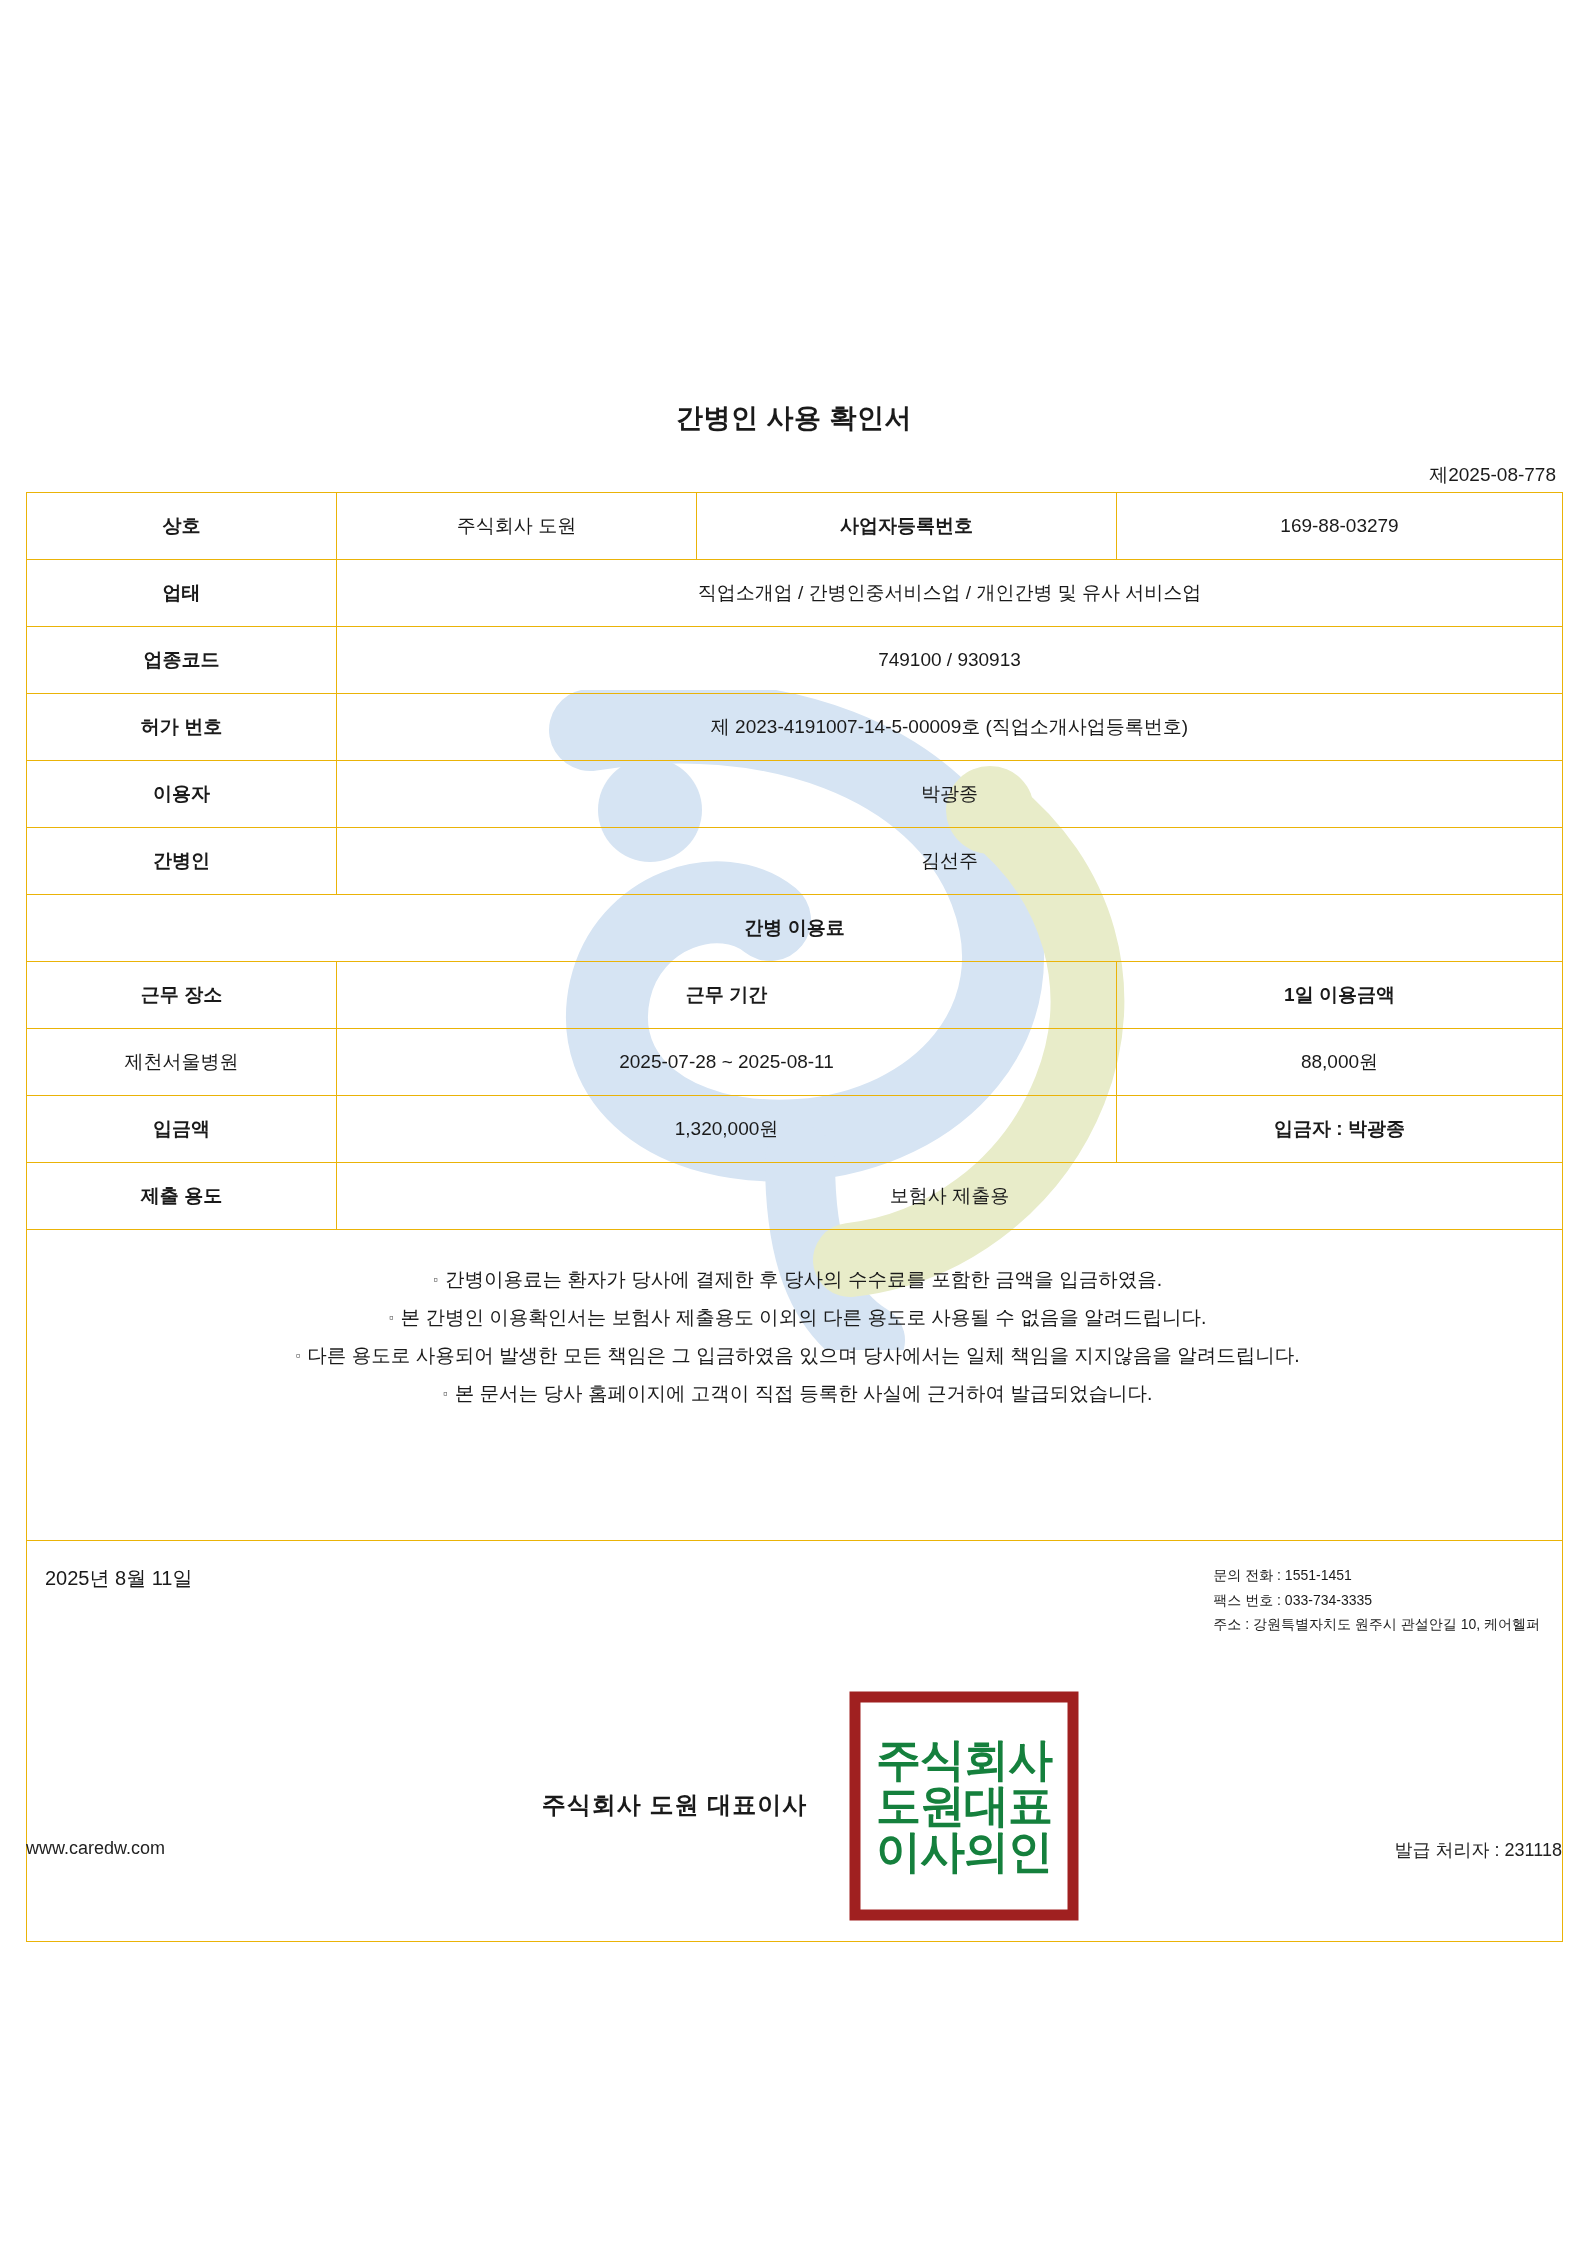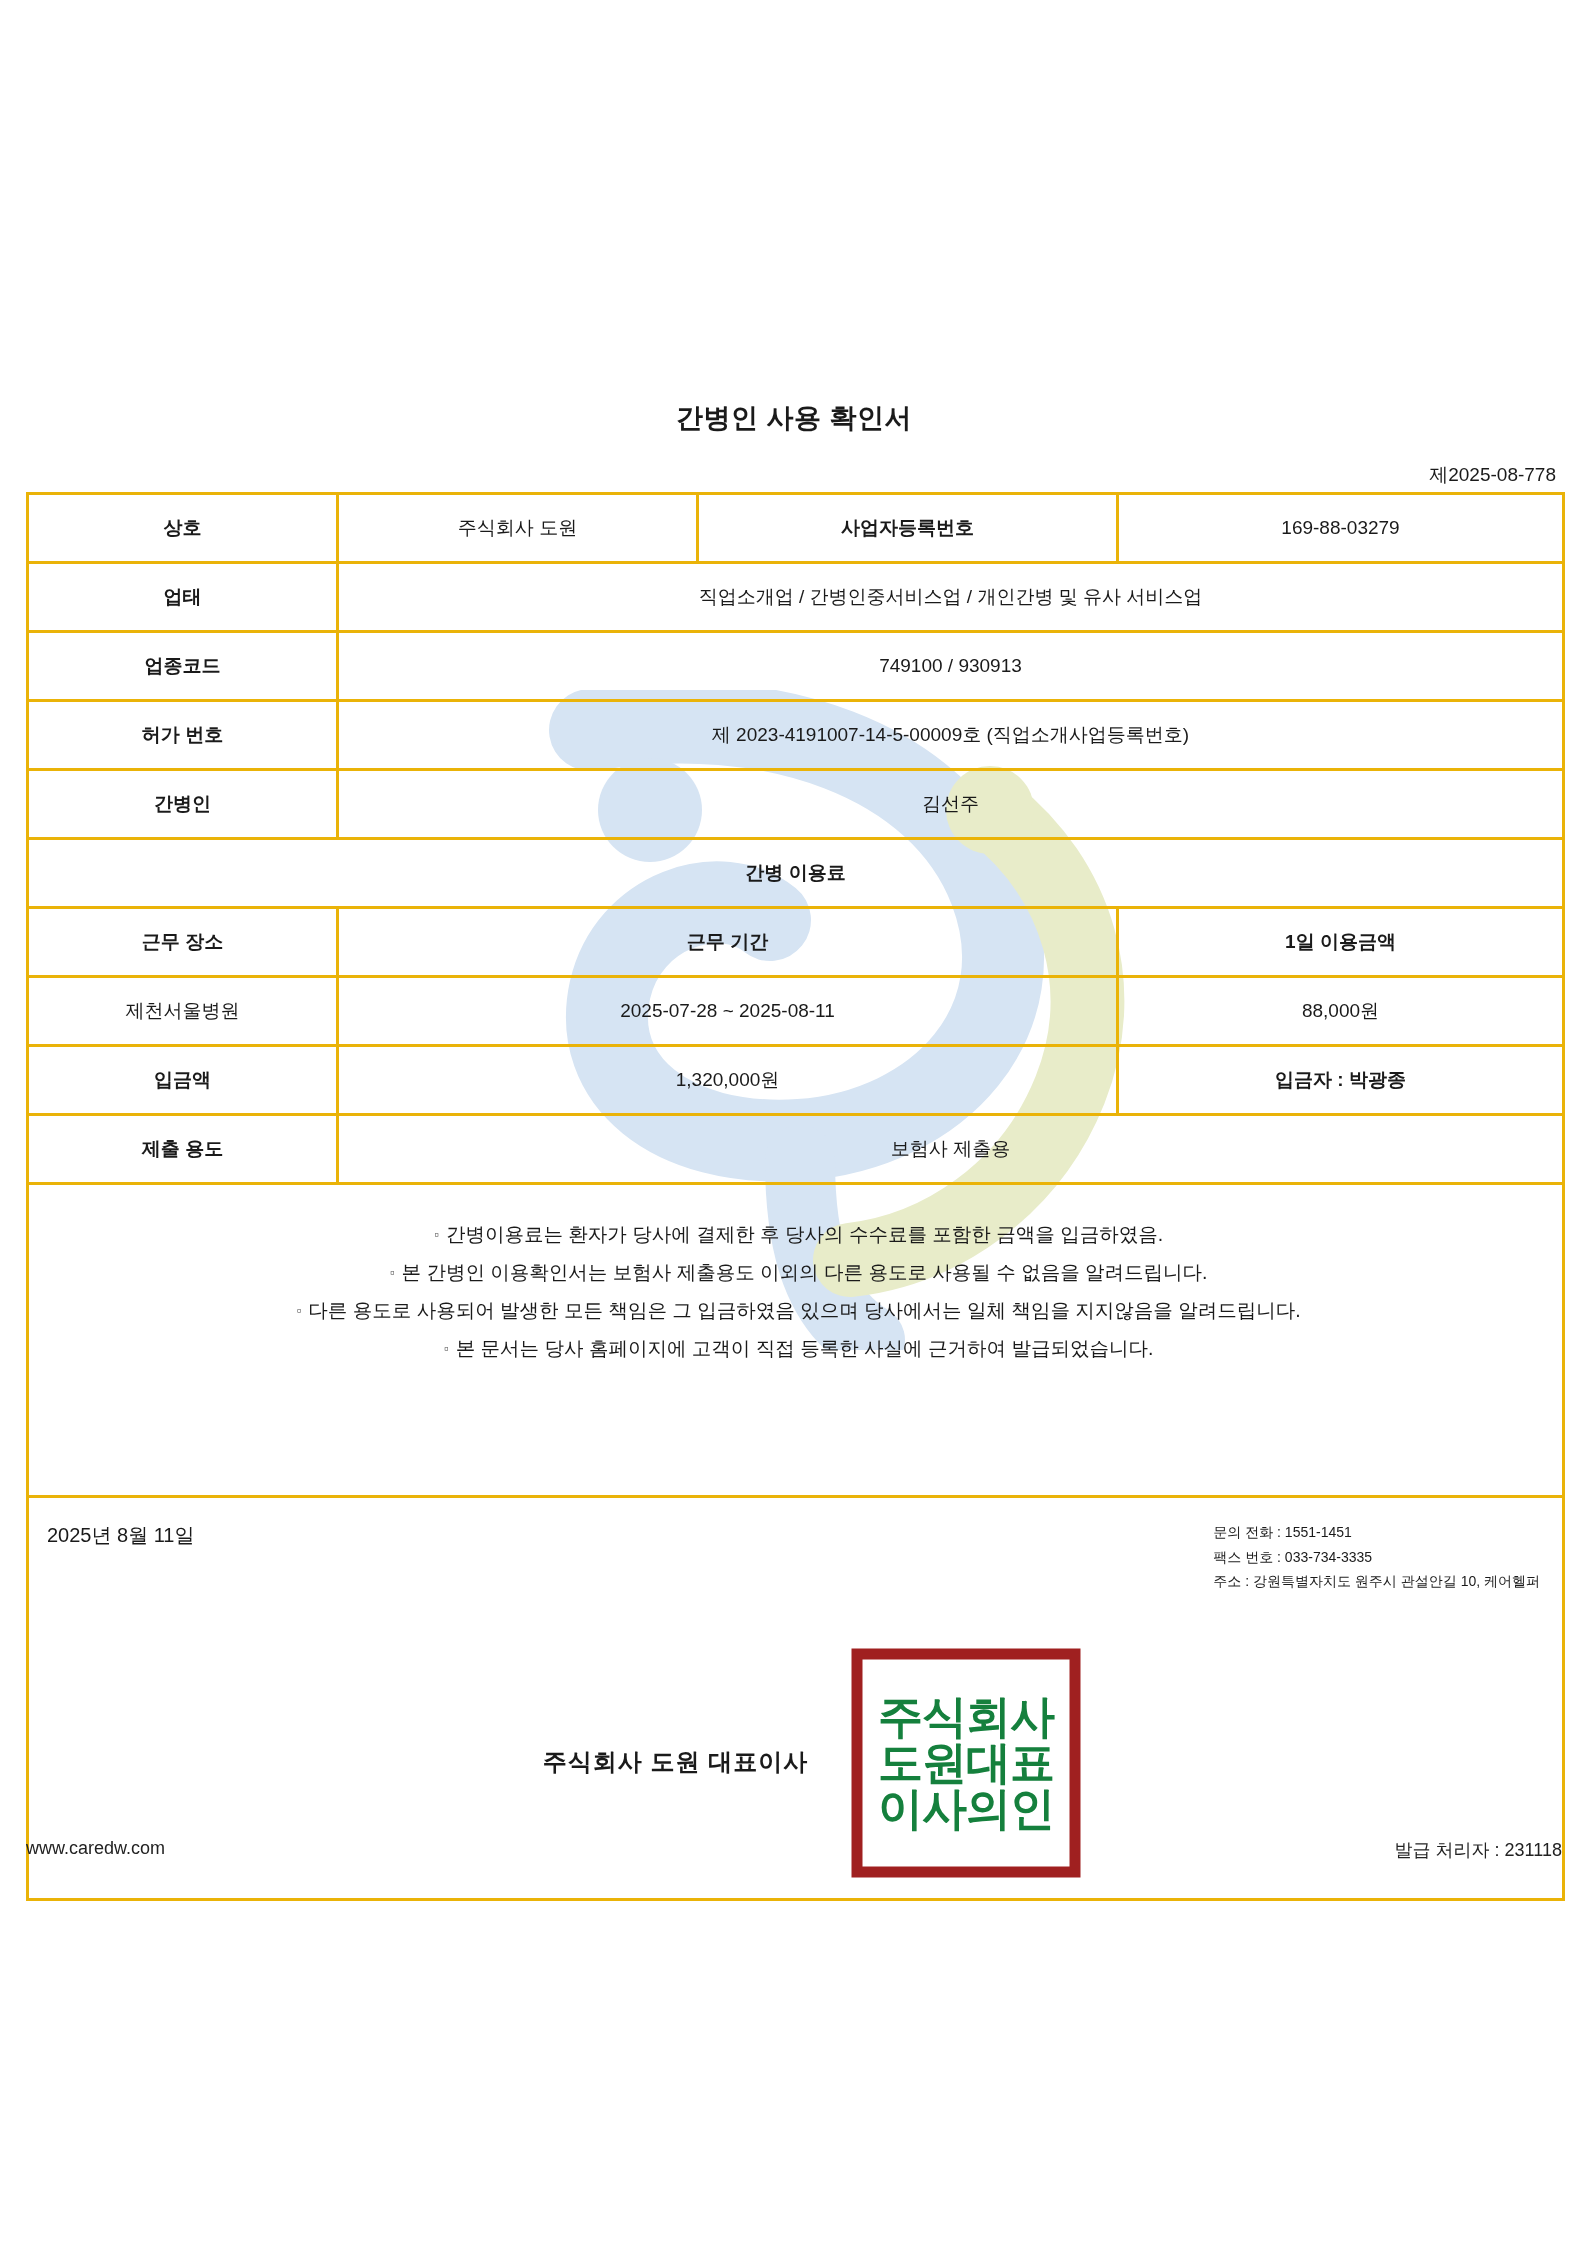--- a/index.html
+++ b/index.html
@@ -60,21 +60,21 @@
     top: 492px;
     width: 1536px;
     z-index: 2;
   }
   table.main {
     width: 100%;
     border-collapse: collapse;
     table-layout: fixed;
   }
   table.main td {
-    border: 3px solid #eab308;
+    border: 1px solid #eab308;
     height: 58px;
     font-size: 19px;
     text-align: center;
     vertical-align: middle;
     padding: 4px 6px;
     background: transparent;
   }
   td.label {
     font-weight: bold;
   }
@@ -221,20 +221,24 @@
         </tr>
         <tr>
           <td class="label">업종코드</td>
           <td colspan="3">749100 / 930913</td>
         </tr>
         <tr>
           <td class="label">허가 번호</td>
           <td colspan="3">제 2023-4191007-14-5-00009호 (직업소개사업등록번호)</td>
         </tr>
         <tr>
+          <td class="label">이용자</td>
+          <td colspan="3">박광종</td>
+        </tr>
+        <tr>
           <td class="label">간병인</td>
           <td colspan="3">김선주</td>
         </tr>
 
         <tr>
           <td class="section" colspan="4">간병 이용료</td>
         </tr>
 
         <tr>
           <td class="label">근무 장소</td>

